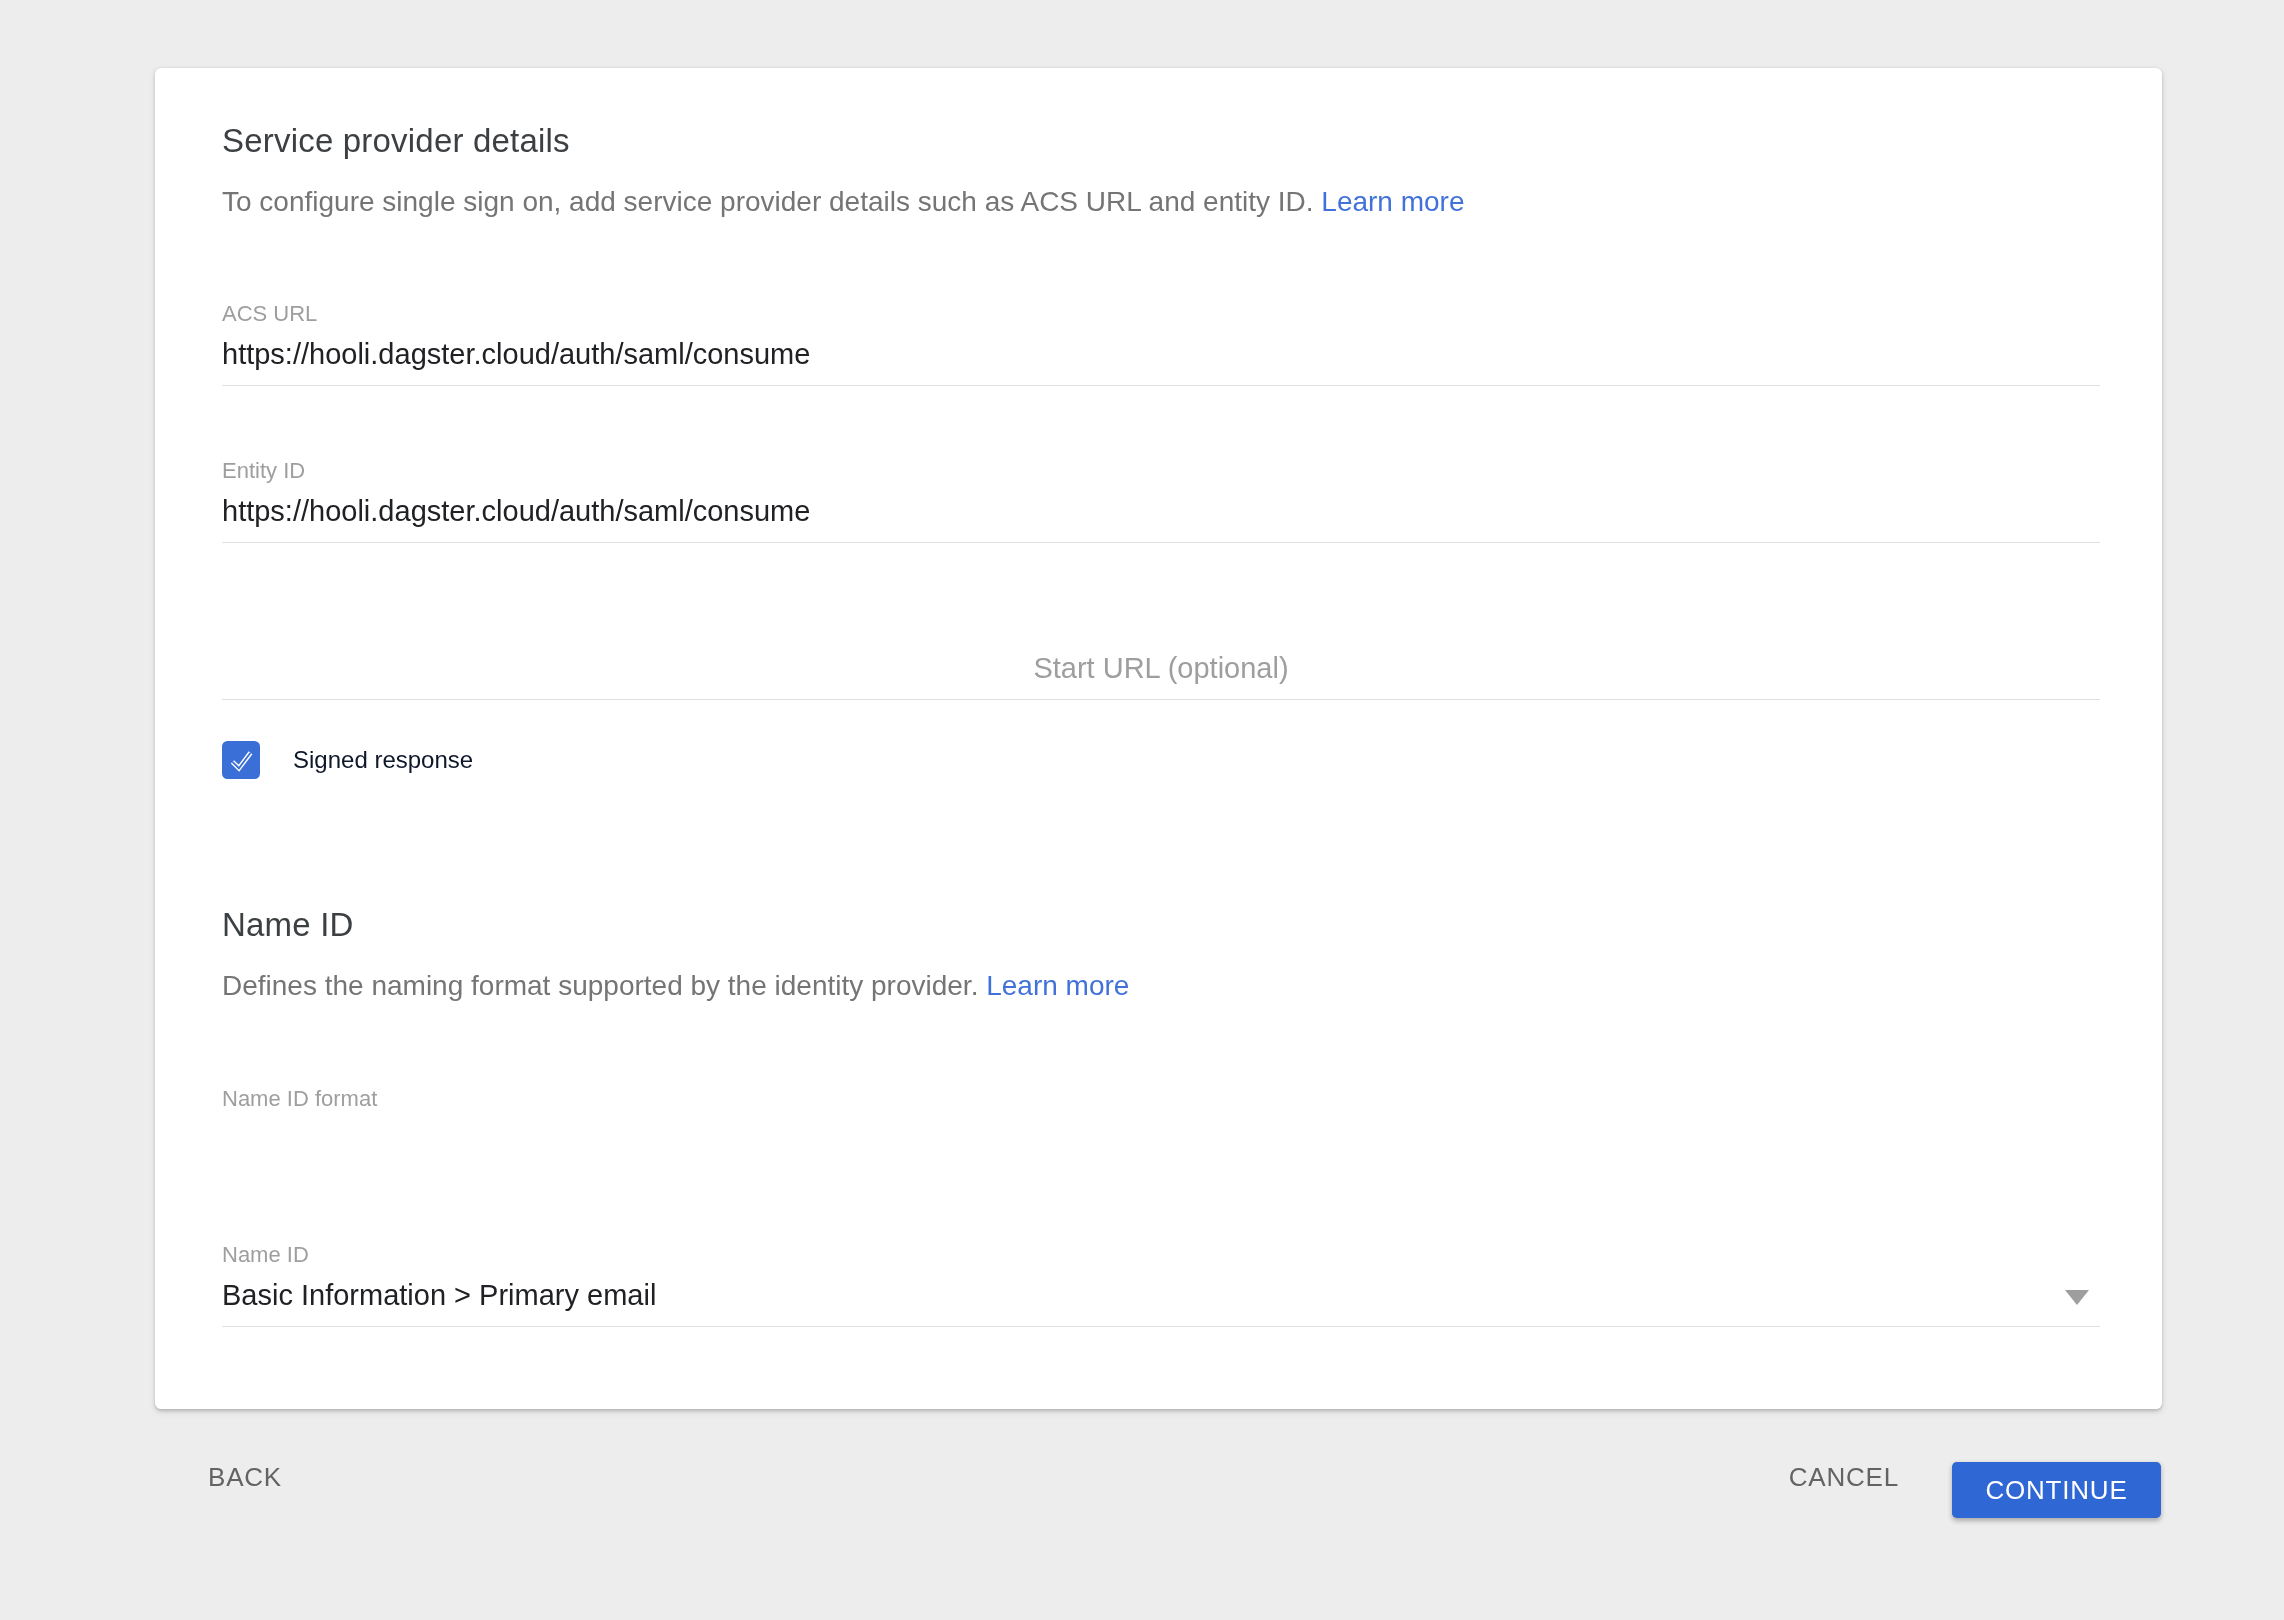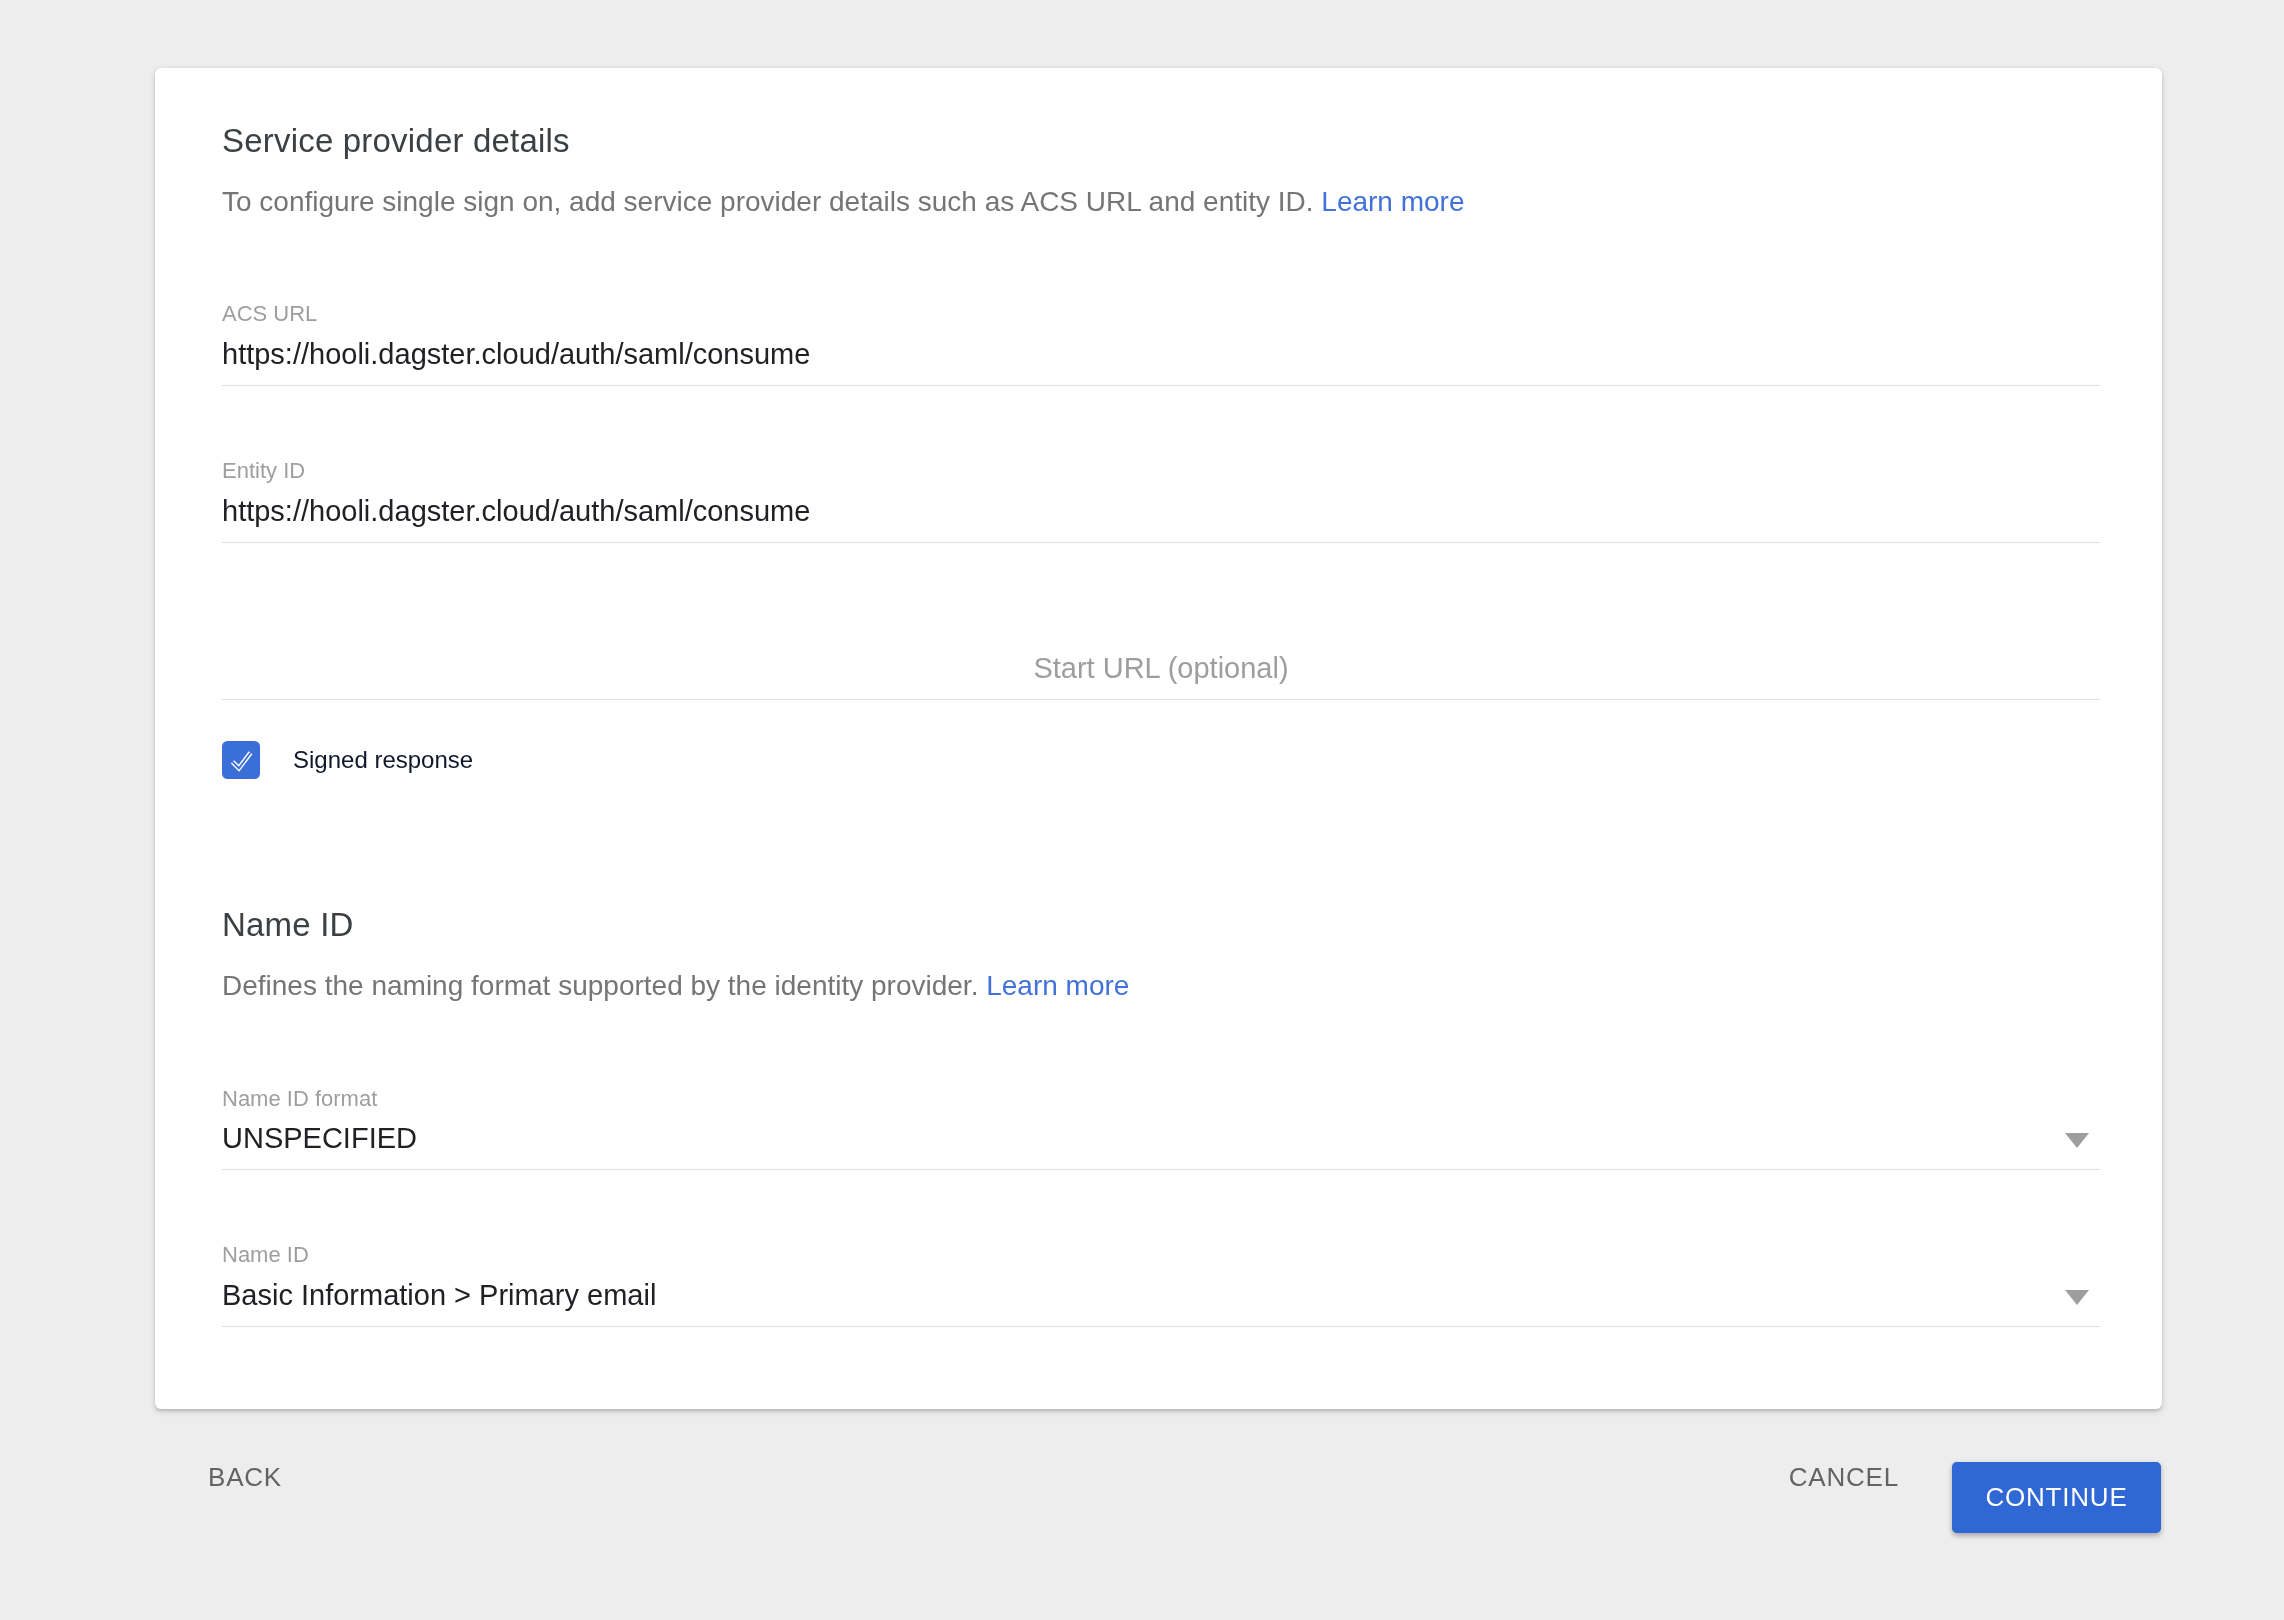--- a/index.html
+++ b/index.html
@@ -109,21 +109,21 @@
     color:#636363;
     letter-spacing:0.8px;
     background:none; border:none;
     font-family:"Liberation Sans", sans-serif;
     cursor:pointer;
     padding:0;
   }
   .btn-back{margin-left:53px;}
   .btn-cancel{margin-left:auto; margin-right:53px;}
   .btn-continue{
-    width:209px; height:71px;
+    width:209px; height:56px;
     background:#2f67d4;
     border:none; border-radius:4.7px;
     color:#ffffff;
     font-size:26px; font-weight:500;
     letter-spacing:0.8px;
     font-family:"Liberation Sans", sans-serif;
     box-shadow:0 2.4px 5.5px rgba(0,0,0,0.28);
     cursor:pointer;
   }
 </style>
@@ -160,24 +160,20 @@
     </div>
 
     <div class="section-title">Name ID</div>
 
     <div class="section-desc">
       <span>Defines the naming format supported by the identity provider.</span>
       <a class="learn-more">Learn more</a>
     </div>
 
     <div class="field-label" style="top:1017px;">Name ID format</div>
-    <div class="select-field" style="top:1054px;">
-      <span>UNSPECIFIED</span>
-      <span class="select-arrow"></span>
-    </div>
 
     <div class="field-label" style="top:1173px;">Name ID</div>
     <div class="select-field" style="top:1211px;">
       <span>Basic Information &gt; Primary email</span>
       <span class="select-arrow"></span>
     </div>
 
   </div>
 
   <div class="footer">

